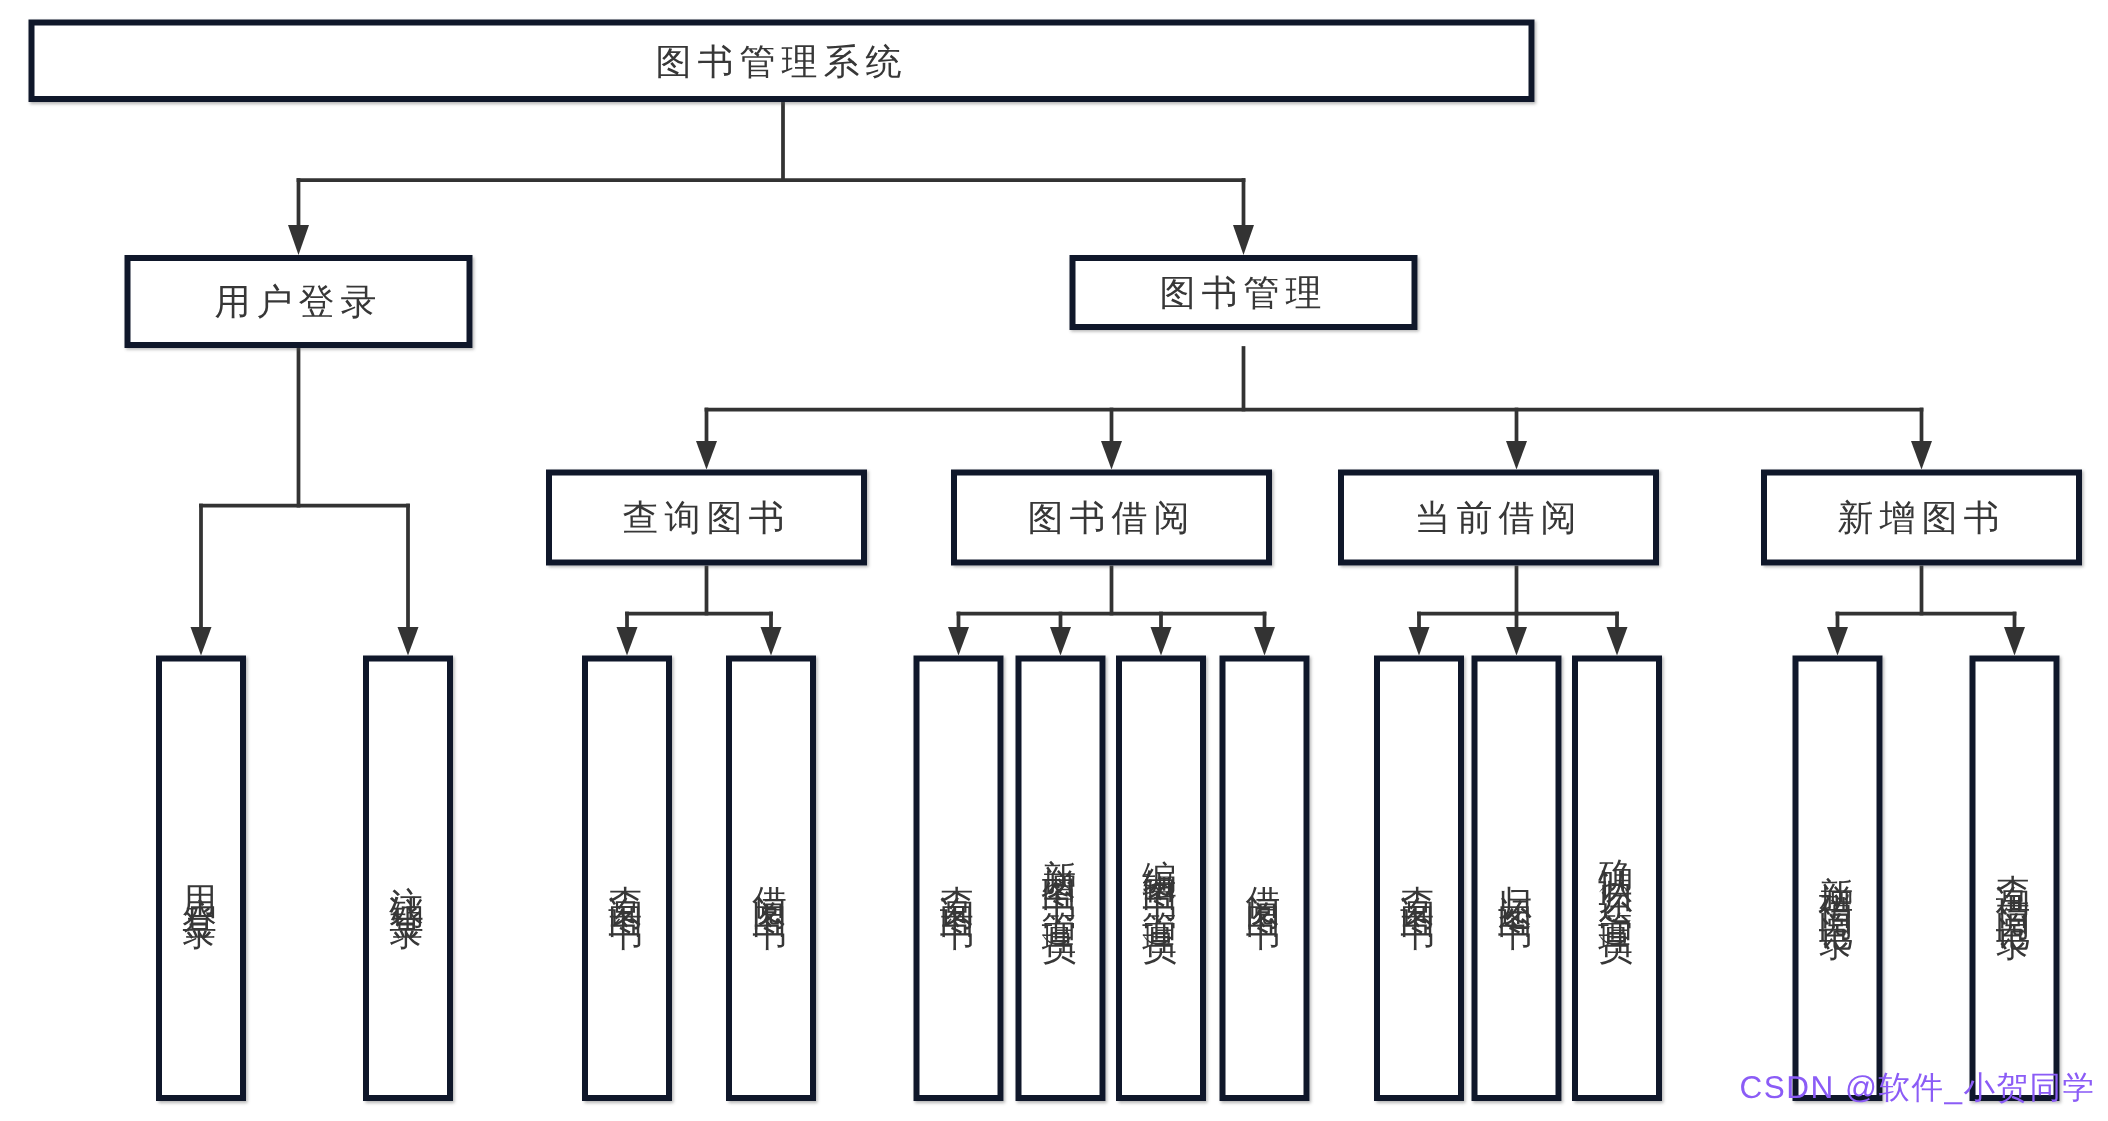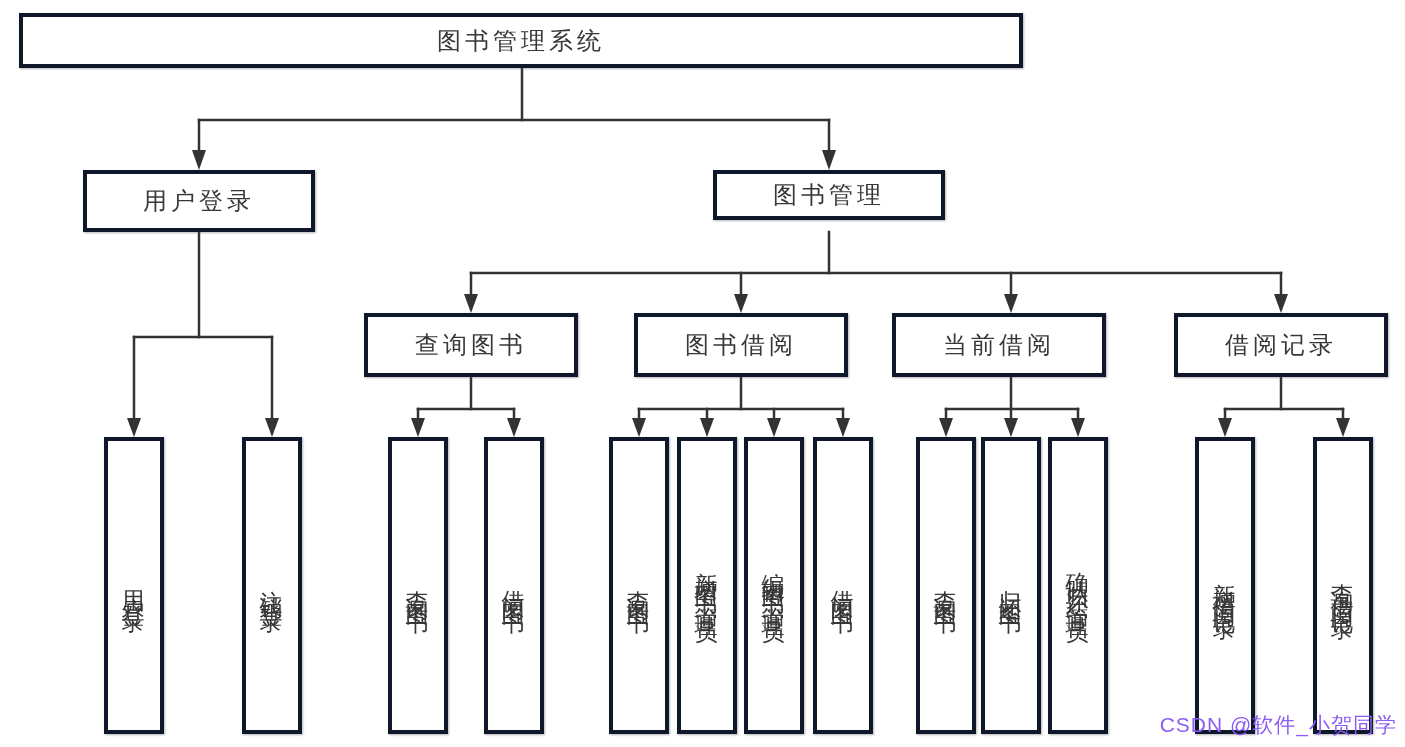--- a/index.html
+++ b/index.html
@@ -155,21 +155,21 @@
   </svg>
 
   <div class="box n-root">图书管理系统</div>
 
   <div class="box n-ulogin">用户登录</div>
   <div class="box n-bmgmt">图书管理</div>
 
   <div class="box l3 n-newbook">查询图书</div>
   <div class="box l3 n-borrow">图书借阅</div>
   <div class="box l3 n-current">当前借阅</div>
-  <div class="box l3 n-records">借阅记录</div>
+  <div class="box l3 n-records">新增图书</div>
 
   <div class="box leaf lf lf-ul1">用户登录</div>
   <div class="box leaf lf lf-ul2">注销登录</div>
 
   <div class="box leaf lf lf-nb1">查询图书</div>
   <div class="box leaf lf lf-nb2">借阅图书</div>
 
   <div class="box leaf lf lf-bb1">查询图书</div>
   <div class="box leaf lf lf-bb2">新增图书（管理员）</div>
   <div class="box leaf lf lf-bb3">编辑图书（管理员）</div>

